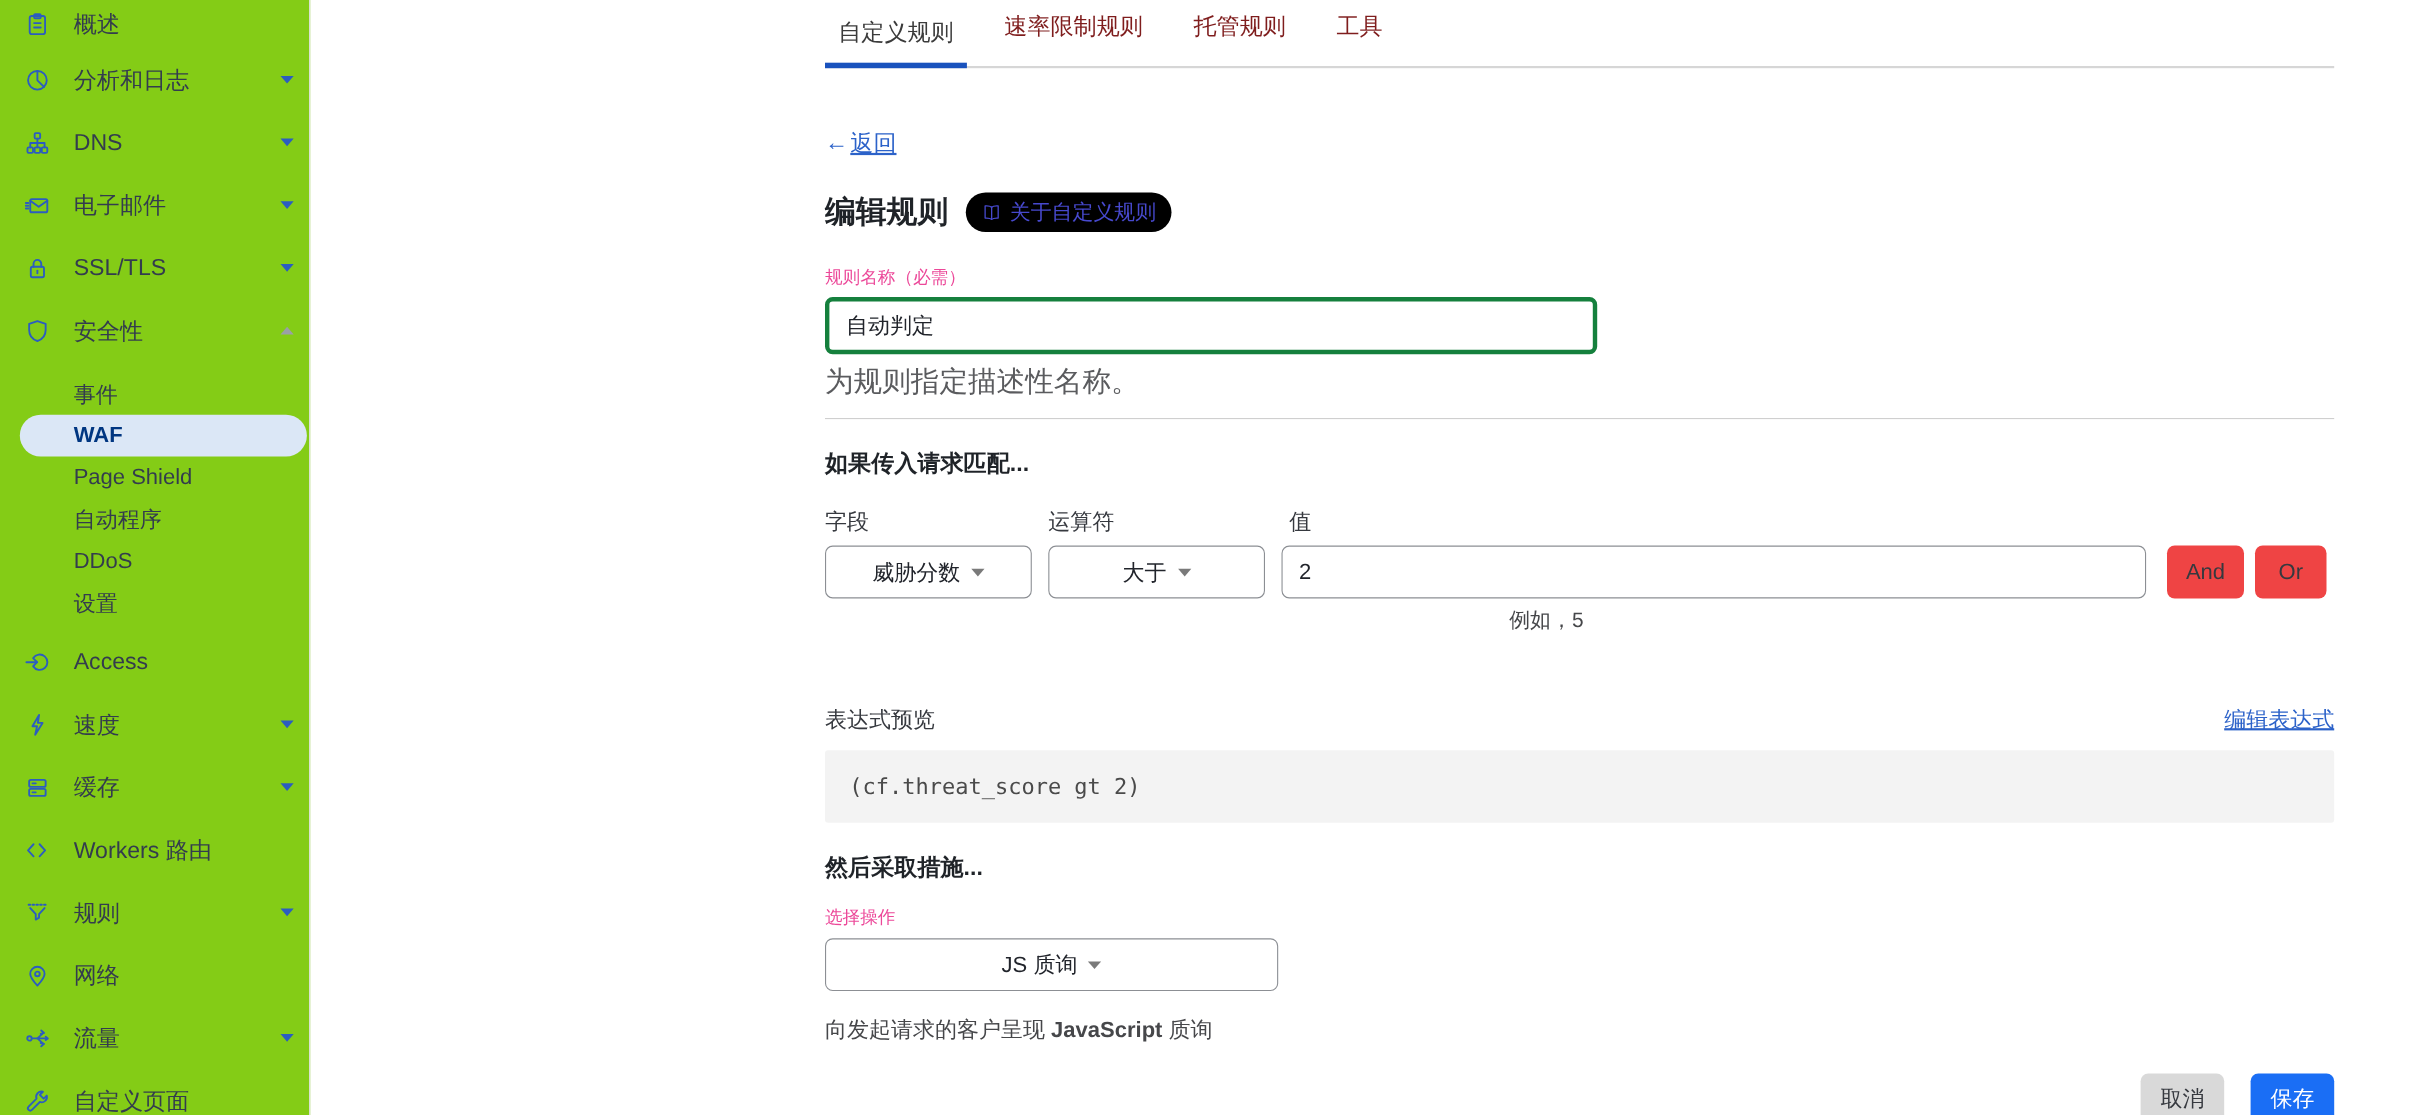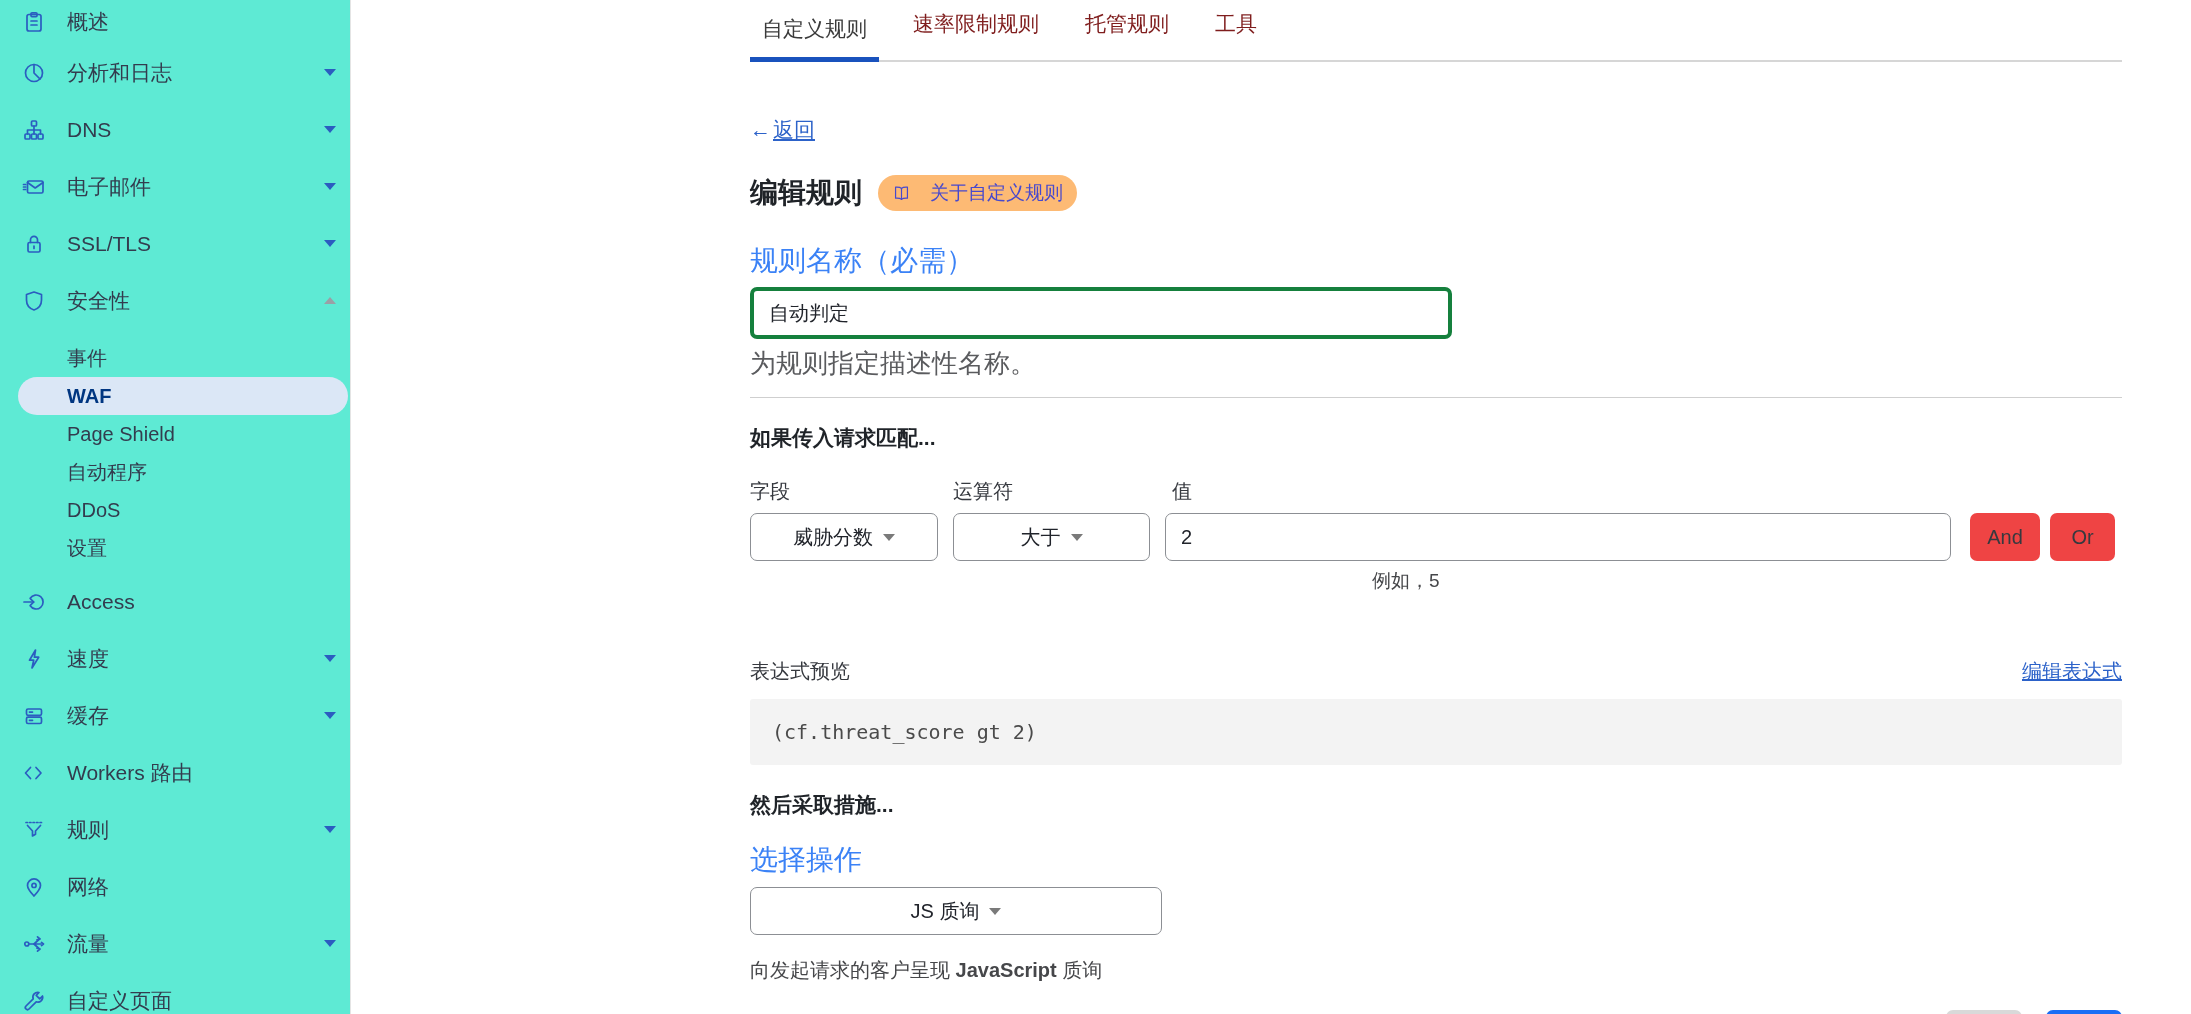--- a/index.html
+++ b/index.html
@@ -1,21 +1,21 @@
 <!DOCTYPE html>
 <html><head>
 <meta charset="utf-8">
 <style>
   * { margin:0; padding:0; box-sizing:border-box; }
   html,body { width:2191px; height:1014px; background:#fff; overflow:hidden;
               font-family:"Liberation Sans","DejaVu Sans",sans-serif; color:#36393f; }
 
   
-  .sidebar { position:absolute; left:0; top:0; width:351px; height:1014px;
-             border-right:1px solid #e4e4e4; background:#5eead4; }
+  .sidebar { position:absolute; left:0; top:0; width:282px; height:1014px;
+             border-right:1px solid #e4e4e4; background:#84cc16; }
   .nav-item { display:flex; align-items:center; height:57px; padding:0 14px 0 22px;
               cursor:pointer; font-size:21px; color:#333c4e; }
   .nav-item.first { height:44px; }
   .nav-item .ic { width:24px; height:24px; margin-right:21px; flex:0 0 auto; display:flex; align-items:center; justify-content:center; }
   .nav-item .lbl { flex:1 1 auto; white-space:nowrap; }
   .chev { width:0; height:0; border-left:6px solid transparent; border-right:6px solid transparent; margin-left:8px; }
   .chev.down { border-top:7px solid #2b5dc0; }
   .chev.up   { border-bottom:7px solid #9aa0a6; }
   .sub-list { margin-top:10px; margin-bottom:6px; }
   .sub-item { display:flex; align-items:center; height:38px; padding-left:67px;
@@ -30,24 +30,24 @@
   .tab { display:flex; align-items:center; height:72px; padding:0 12px; margin-right:22px;
          font-size:21px; color:#7f1d1d; cursor:pointer; white-space:nowrap; }
   .tab.active { border-bottom:5px solid #1952bd; height:62px; margin-bottom:-2px; color:#3b3b3b; }
 
   .back-row { margin-top:54px; display:flex; align-items:center; font-size:21px; }
   .back-arrow { color:#2c62c9; margin-right:2px; }
   .back-link { color:#2c62c9; text-decoration:underline; cursor:pointer; }
 
   .head-row { margin-top:30px; display:flex; align-items:center; gap:16px; }
   .page-title { font-size:28px; font-weight:bold; color:#1f2328; }
-  .badge { display:inline-flex; align-items:center; gap:19px; background:#fdba74; color:#4749ce;
+  .badge { display:inline-flex; align-items:center; gap:7px; background:#000000; color:#4749ce;
            border-radius:999px; padding:5px 14px; font-size:19px; cursor:pointer; }
 
-  .field-label { margin-top:30px; font-size:28px; color:#3b82f6; }
+  .field-label { margin-top:30px; font-size:16px; color:#ec4899; }
   .text-input { margin-top:7px; width:702px; height:52px; border:4px solid #15803d; border-radius:7px;
                 font-size:20px; color:#21242b; padding:17px 15px; outline:none;
                 font-family:"Liberation Sans","DejaVu Sans",sans-serif; }
   .helper { margin-top:7px; font-size:26px; color:#5a5b5e; }
 
   .divider { margin-top:16px; border-top:1px solid #cfcfcf; width:100%; }
 
   .section-heading { margin-top:26px; font-size:21px; font-weight:bold; color:#1f2328; }
 
   .cond-labels { margin-top:26px; display:flex; font-size:20px; color:#36393f; }

